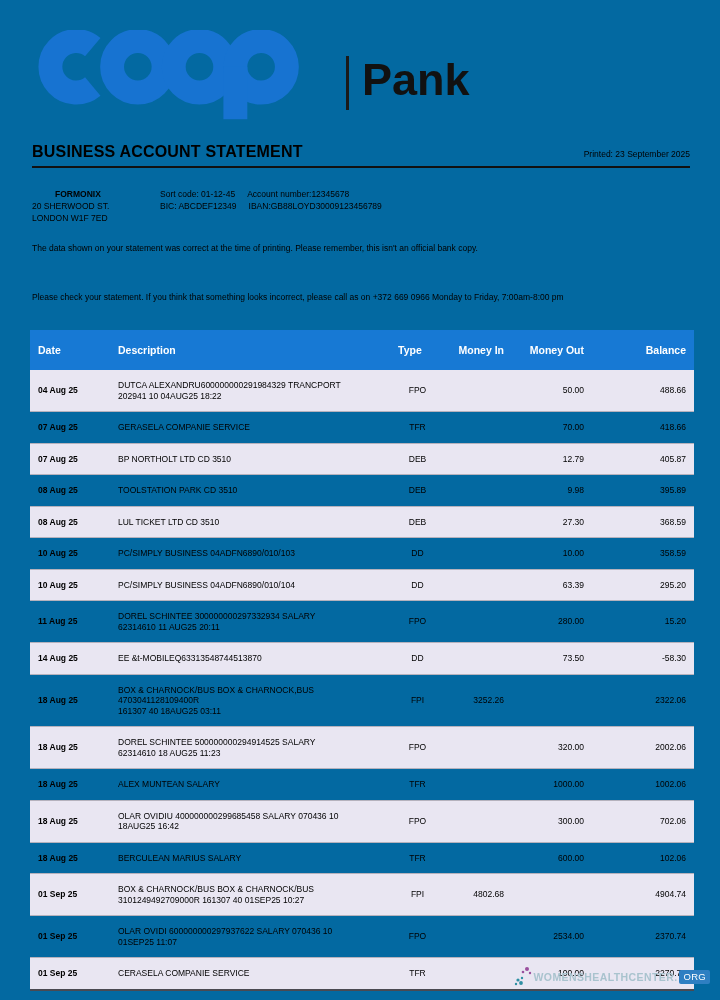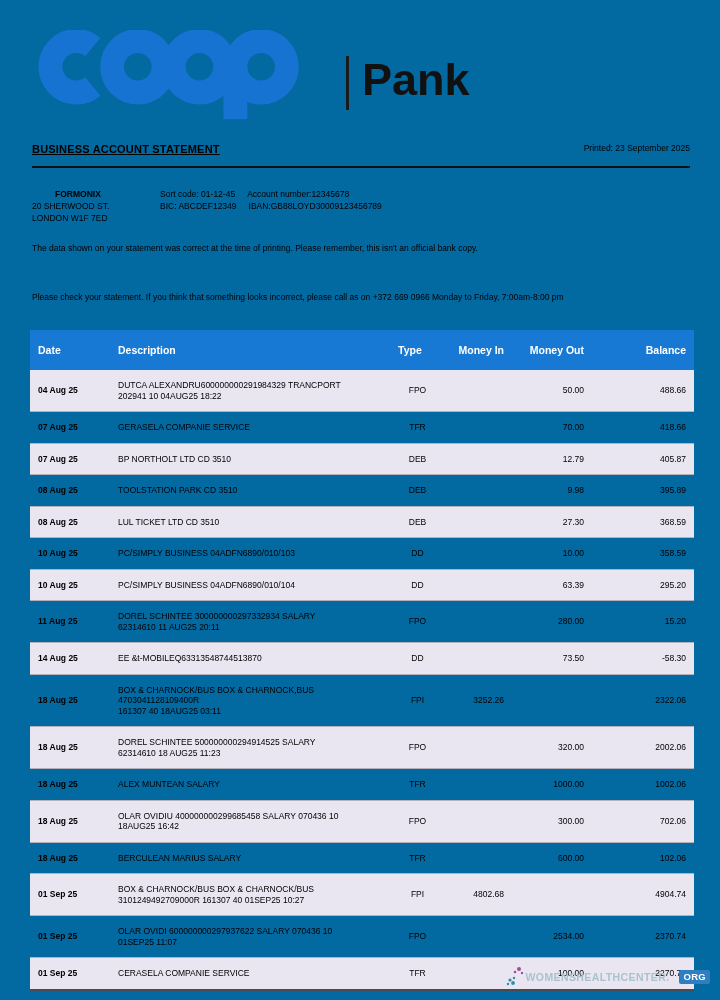--- a/index.html
+++ b/index.html
@@ -9,21 +9,21 @@
   }
 
   
   .brand { position:absolute; left:34px; top:30px; width:460px; height:96px; }
   .brand svg.coop { position:absolute; left:0; top:0; }
   .brand .divider { position:absolute; left:312px; top:26px; width:3px; height:54px; background:#1a1a1a; }
   .brand .bankname { position:absolute; left:328px; top:24px; font-size:45px; font-weight:600; letter-spacing:0; color:#111; }
 
   
   .title-row { position:absolute; left:32px; right:30px; top:143px; display:flex; justify-content:space-between; align-items:flex-end; }
-  .title-row .title { font-size:11px; font-weight:bold; letter-spacing:0.2px;text-decoration:underline; }
+  .title-row .title { font-size:16px; font-weight:bold; letter-spacing:0.2px; }
   .title-row .printed { font-size:8.5px; padding-bottom:2px; }
   .rule { position:absolute; left:32px; right:30px; top:166px; border-top:2px solid #111; }
 
   
   .acct { position:absolute; left:32px; top:188px; font-size:8.5px; line-height:12px; }
   .acct .holder { font-weight:bold;padding-left:23px; }
   .acct-codes { position:absolute; left:160px; top:188px; font-size:8.5px; line-height:12px; }
   .acct-codes .gap { display:inline-block; width:12px; }
 
   .notice { position:absolute; left:32px; right:16px; font-size:8.5px; line-height:11px; }
@@ -54,22 +54,22 @@
   .tx-table tbody tr:last-child { border-bottom:2.5px solid #4a4a52; }
   td.cell-date { font-weight:bold; }
   td.cell-desc { white-space:pre-line; }
   td.cell-type { text-align:center; }
   td.cell-in, td.cell-out, td.cell-bal { text-align:right; }
 
   
   .footer-mark { position:absolute; right:10px; top:966px; display:flex; align-items:center; gap:0; }
   .footer-mark .wm-text { font-size:10.5px; letter-spacing:0.4px; color:#a9c3ce; font-weight:bold; }
   .footer-mark .wm-badge {
-    background:var(--badge-blue, #2e7fc2); color:#fff; font-size:9.5px; font-weight:bold;
-    padding:1px 4px 2px 4px; border-radius:2px; margin-left:10px; letter-spacing:0.3px;
+    background:var(--badge-blue, #2e7fc2); color:#fff; font-size:9.5px; font-weight:normal;
+    padding:1px 4px 2px 4px; border-radius:2px; margin-left:2px; letter-spacing:0.3px;
   }
 </style>
 </head>
 <body>
 
 <div class="page">
 
   <div class="brand">
     <svg class="coop" viewBox="0 0 320 100" width="296" height="92" aria-hidden="true">
       <g fill="none" stroke="#1773d1" stroke-width="26">

